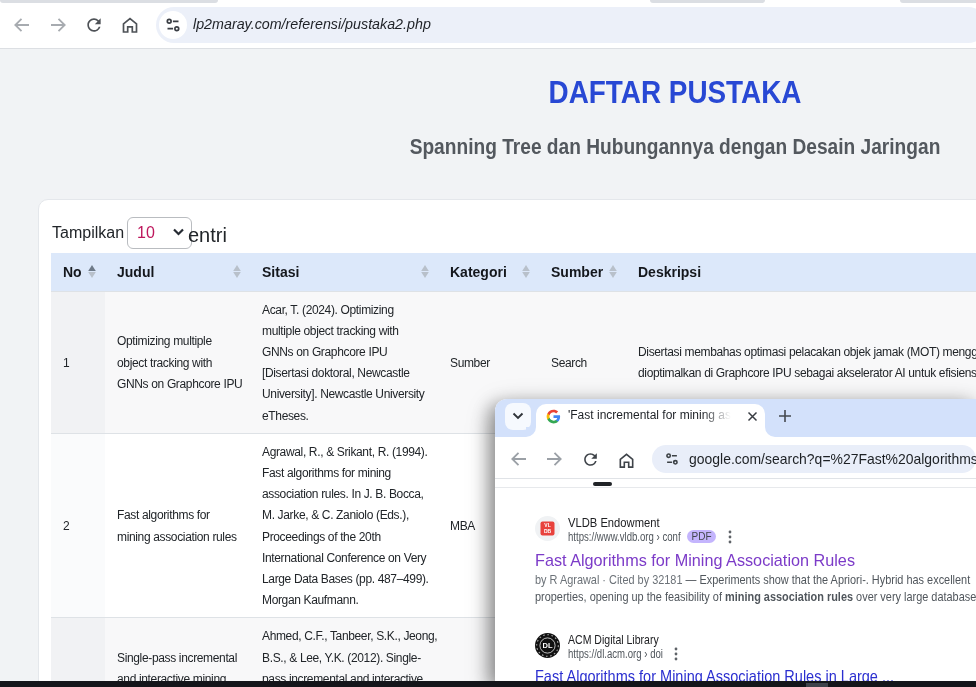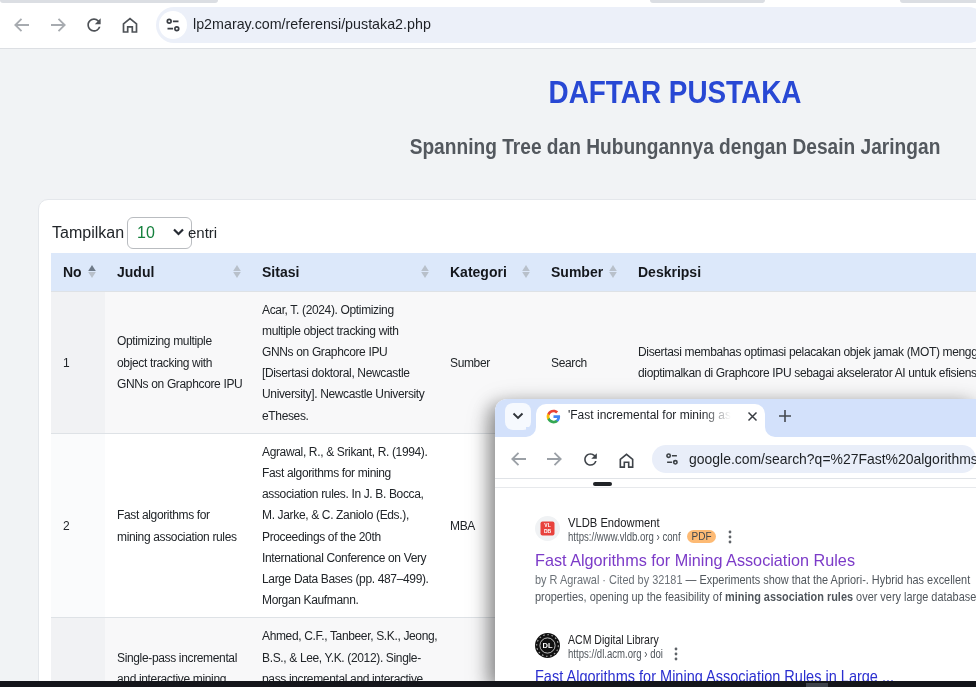--- a/index.html
+++ b/index.html
@@ -1,29 +1,29 @@
 <!DOCTYPE html>
 <html><head><meta charset="utf-8">
 <style>
 html,body{margin:0;padding:0;}
 body{width:976px;height:687px;overflow:hidden;position:relative;font-family:"Liberation Sans",sans-serif;background:#f1f3f5;}
 .abs{position:absolute;}
 
-#chrome{left:0;top:0;width:976px;height:48px;background:#fff;border-bottom:1px solid #dcdfe3;z-index:5;}
+#chrome{left:0;top:0;width:976px;height:48px;background:#fff;border-bottom:1px solid #dcdfe3;z-index:5;font-style:italic;}
 .tabrem{top:0;height:3px;background:#dbdee3;}
 #pill{left:156px;top:7px;width:830px;height:36px;border-radius:18px;background:#ecf0f9;}
 #pillcirc{left:159px;top:11px;width:28px;height:28px;border-radius:50%;background:#fff;}
 #urltext{left:193px;top:0;height:48px;line-height:48px;font-size:15px;color:#1e2126;transform:scaleX(.952);transform-origin:0 50%;white-space:nowrap;}
 
 #h1{left:0;top:74px;width:1350px;text-align:center;font-size:31.5px;font-weight:bold;color:#2848d4;transform:scaleX(.885);}
 #h2{left:0;top:134px;width:1350px;text-align:center;font-size:22px;font-weight:600;color:#53585e;transform:scaleX(.87);}
 #card{left:38px;top:199px;width:1300px;height:560px;background:#fff;border:1px solid #e4e7eb;border-radius:10px;}
 #lenlab{left:52px;top:224px;font-size:16px;color:#212529;}
-#lensel{left:127px;top:217px;width:54px;height:30px;border:1px solid #b9bcc0;border-radius:6px;background:#fff;font-size:16px;color:#15803d;line-height:30px;padding-left:9px;}
-#entri{left:188px;top:224px;font-size:15px;color:#212529;}
+#lensel{left:127px;top:217px;width:54px;height:30px;border:1px solid #b9bcc0;border-radius:6px;background:#fff;font-size:16px;color:#be185d;line-height:30px;padding-left:9px;}
+#entri{left:188px;top:224px;font-size:20px;color:#212529;}
 
 #tbl{left:51px;top:253px;width:1275px;border-collapse:collapse;table-layout:fixed;font-size:12px;letter-spacing:-0.35px;color:#212529;}
 #tbl th{height:38px;background:#dce8fa;font-size:14px;letter-spacing:0;font-weight:bold;color:#14171c;text-align:left;padding:0 12px;position:relative;box-sizing:border-box;}
 #tbl td{padding:8px 12px 6px;vertical-align:middle;line-height:21.2px;box-sizing:border-box;}
 #tbl tbody tr{border-top:1px solid #dee2e6;}
 tr.odd td{background:#f8f8f9;}
 tr.r3 td{padding-top:7px;}
 tr.odd td.c0{background:#f1f2f4;}
 tr.even td.c0{background:#fafbfc;}
 .nw{white-space:nowrap;}
@@ -35,21 +35,21 @@
 #ptab{left:41px;top:5px;width:229px;height:33px;background:#fff;border-radius:10px 10px 0 0;}
 #ptabtitle{left:73px;top:0;width:168px;height:33px;line-height:33px;font-size:12px;color:#1d2126;overflow:hidden;white-space:nowrap;-webkit-mask-image:linear-gradient(90deg,#000 80%,transparent 97%);}
 #ptoolbar{left:0;top:38px;width:481px;height:41px;background:#fff;}
 #ppill{left:157px;top:46px;width:324px;height:28px;border-radius:14px;background:#e9eef9;}
 #ppilltext{left:194px;top:46px;height:28px;line-height:28px;font-size:15px;color:#1d2024;white-space:nowrap;transform:scaleX(.93);transform-origin:0 50%;}
 #pcontent{left:0;top:79px;width:481px;height:204px;background:#fff;border-top:1px solid #e0e3e7;}
 #alldash{left:98px;top:83px;width:19px;height:4px;border-radius:2px;background:#202327;}
 .favcirc{width:25px;height:25px;border-radius:50%;}
 #site1name{left:73px;top:116px;font-size:13.5px;color:#202124;transform:scaleX(.83);transform-origin:0 0;white-space:nowrap;}
 #site1url{left:73px;top:131px;font-size:12px;color:#4f555b;transform:scaleX(.80);transform-origin:0 0;white-space:nowrap;}
-#pdfchip{left:192px;top:131px;width:29px;height:13px;border-radius:7px;background:#fdba74;font-size:10px;color:#41464c;text-align:center;line-height:13px;}
+#pdfchip{left:192px;top:131px;width:29px;height:13px;border-radius:7px;background:#c4b5fd;font-size:10px;color:#41464c;text-align:center;line-height:13px;}
 #title1{left:40px;top:152px;font-size:17px;color:#7c3bc8;transform:scaleX(.954);transform-origin:0 0;white-space:nowrap;}
 #snip1{left:40px;top:172px;font-size:13px;line-height:17px;color:#50565c;white-space:nowrap;transform:scaleX(.84);transform-origin:0 0;}
 .byline{color:#6c7278;}
 #site2name{left:73px;top:233px;font-size:13.5px;color:#202124;transform:scaleX(.78);transform-origin:0 0;white-space:nowrap;}
 #site2url{left:73px;top:248px;font-size:12px;color:#4f555b;transform:scaleX(.80);transform-origin:0 0;white-space:nowrap;}
 #title2{left:40px;top:268px;font-size:17px;color:#2b2fd0;white-space:nowrap;transform:scaleX(.854);transform-origin:0 0;}
 .dots3{width:4px;height:14px;}
 
 #blackbar{left:0;top:681px;width:976px;height:6px;background:#14151a;z-index:40;}
 #notch{left:806px;top:683px;width:22px;height:4px;background:#3f434b;z-index:41;}

